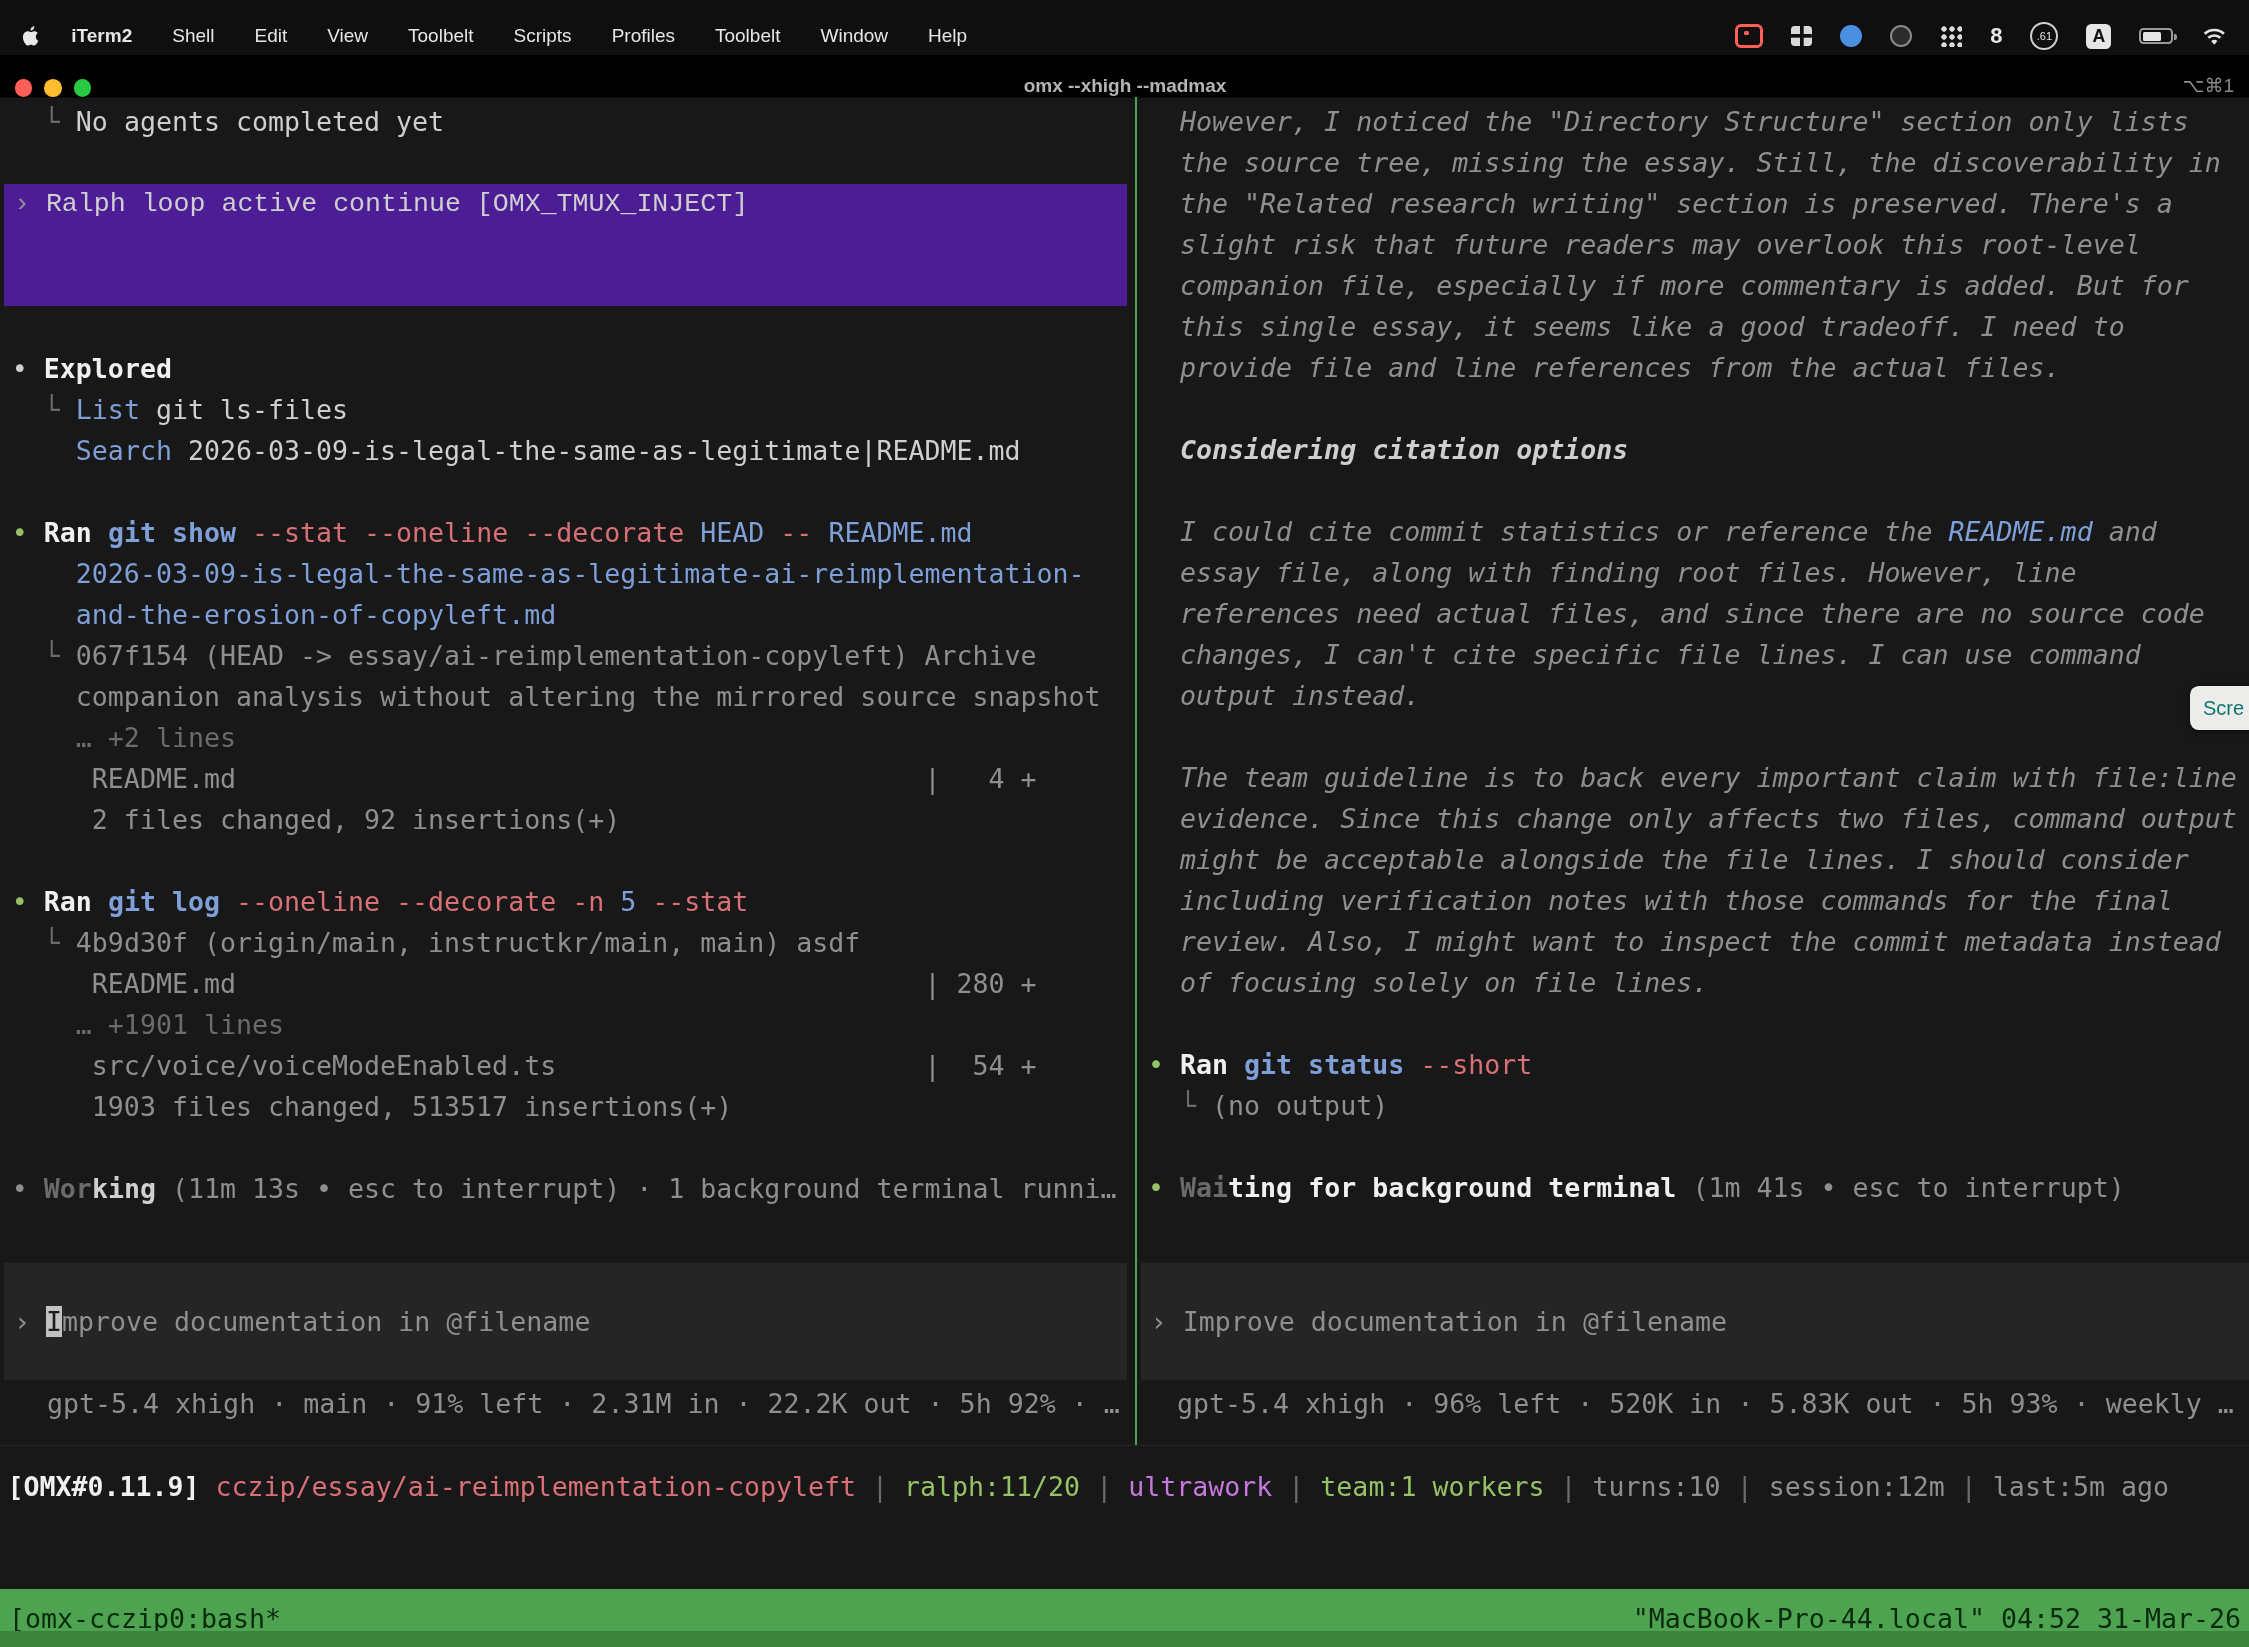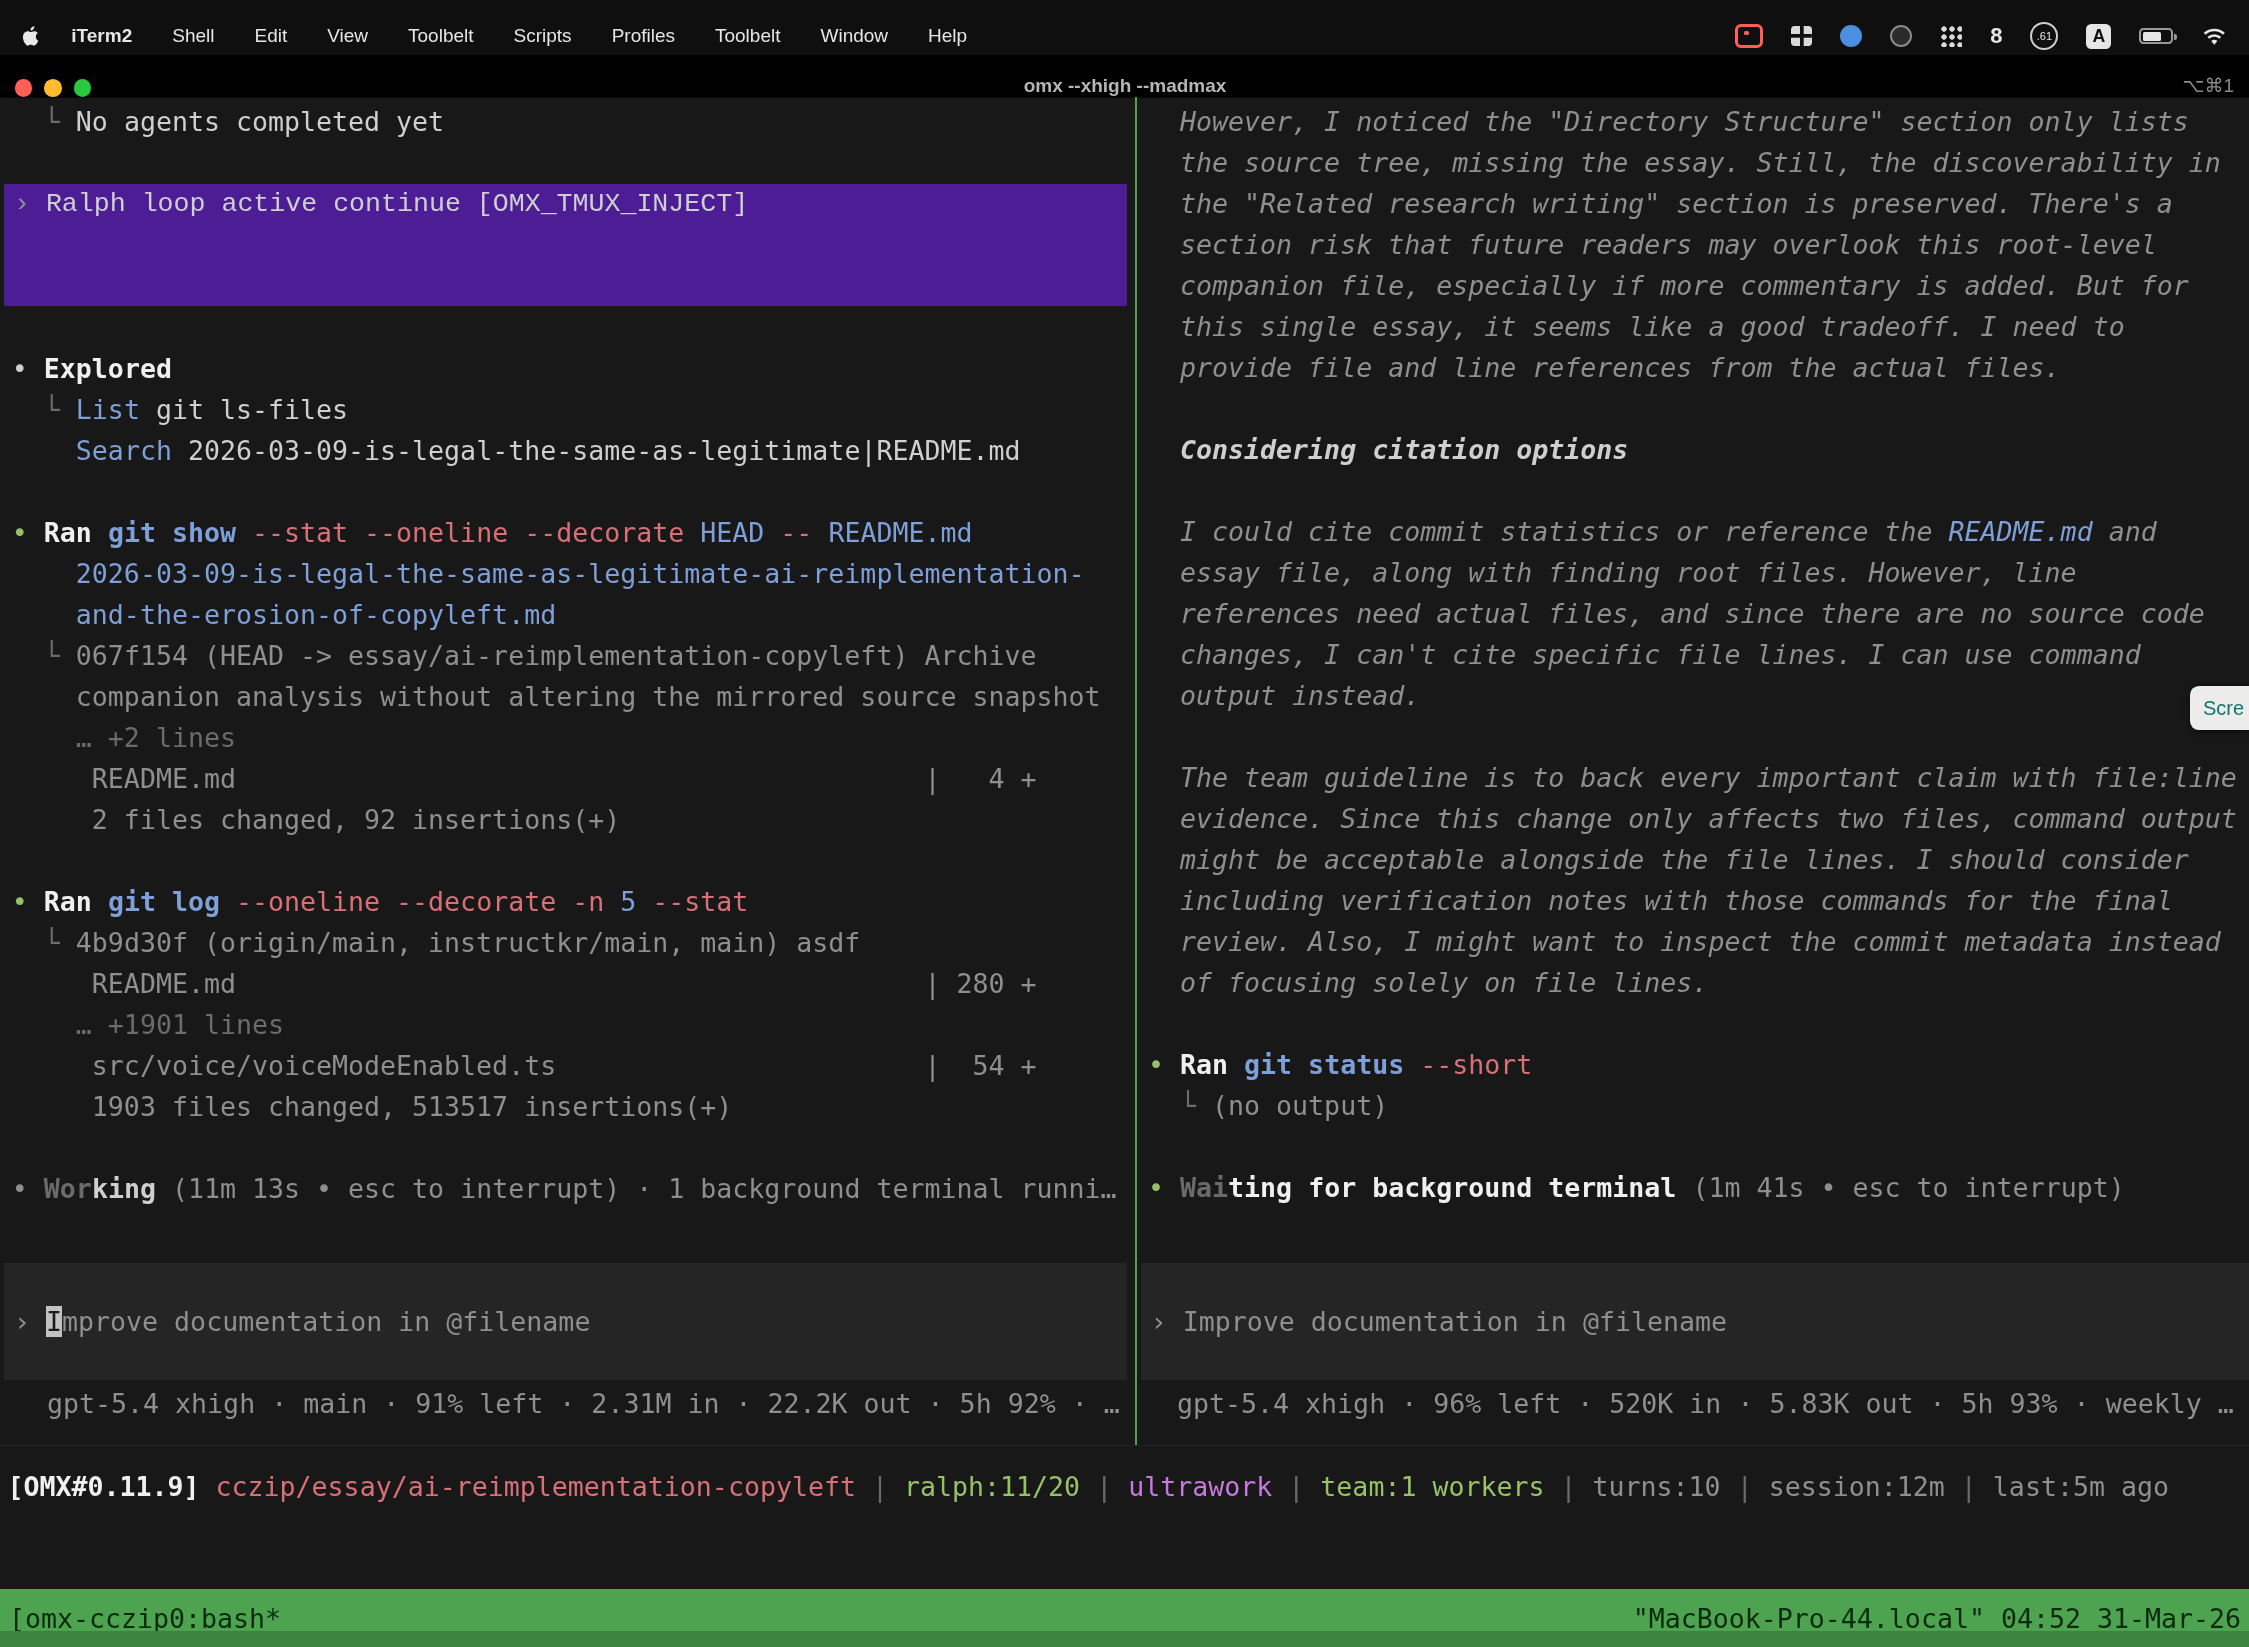--- a/index.html
+++ b/index.html
@@ -170,21 +170,21 @@
   </div>
 
   <div class="abs term-text" style="left:47px;top:1383px;">
       <div class="tline"><span class="c-dim">gpt-5.4 xhigh · main · 91% left · 2.31M in · 22.2K out · 5h 92% · …</span></div>
     </div>
 
   <div class="abs term-text" style="left:1148px;top:101px;">
       <div class="tline"><span class="c-dim c-i">  However, I noticed the "Directory Structure" section only lists</span></div>
       <div class="tline"><span class="c-dim c-i">  the source tree, missing the essay. Still, the discoverability in</span></div>
       <div class="tline"><span class="c-dim c-i">  the "Related research writing" section is preserved. There's a</span></div>
-      <div class="tline"><span class="c-dim c-i">  section risk that future readers may overlook this root-level</span></div>
+      <div class="tline"><span class="c-dim c-i">  slight risk that future readers may overlook this root-level</span></div>
       <div class="tline"><span class="c-dim c-i">  companion file, especially if more commentary is added. But for</span></div>
       <div class="tline"><span class="c-dim c-i">  this single essay, it seems like a good tradeoff. I need to</span></div>
       <div class="tline"><span class="c-dim c-i">  provide file and line references from the actual files.</span></div>
       <div class="tline">&nbsp;</div>
       <div class="tline"><span class="c-fg c-i c-b">  Considering citation options</span></div>
       <div class="tline">&nbsp;</div>
       <div class="tline"><span class="c-dim c-i">  I could cite commit statistics or reference the </span><span class="c-blue c-i">README.md</span><span class="c-dim c-i"> and</span></div>
       <div class="tline"><span class="c-dim c-i">  essay file, along with finding root files. However, line</span></div>
       <div class="tline"><span class="c-dim c-i">  references need actual files, and since there are no source code</span></div>
       <div class="tline"><span class="c-dim c-i">  changes, I can't cite specific file lines. I can use command</span></div>

